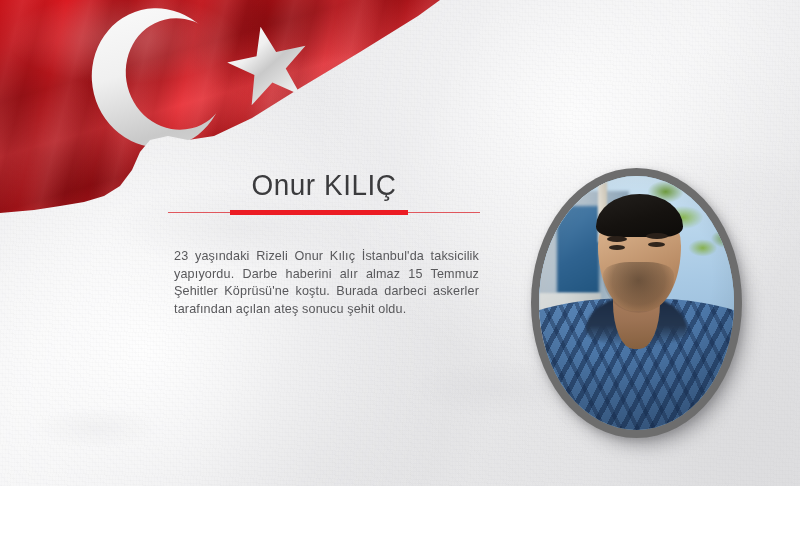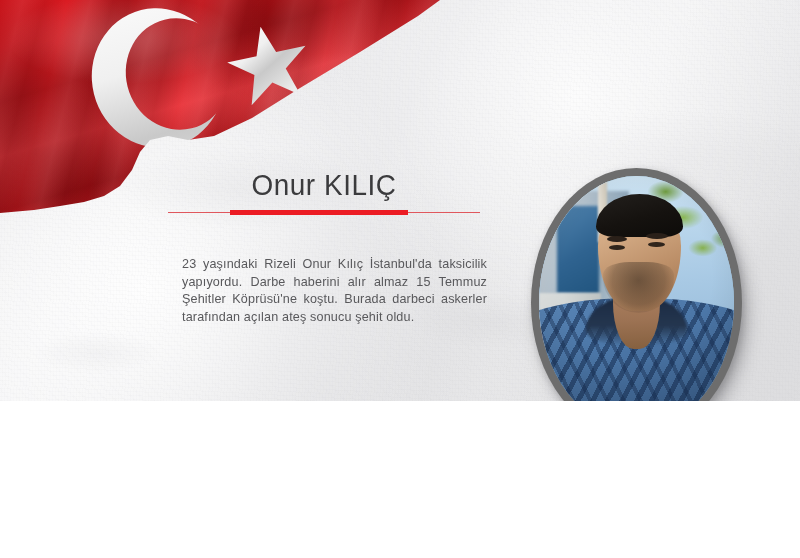--- a/index.html
+++ b/index.html
@@ -7,21 +7,21 @@
     padding: 0;
     background: #ffffff;
   }
   body {
     font-family: "Liberation Sans", sans-serif;
   }
 
   .memorial-page {
     position: relative;
     width: 800px;
-    height: 401px;
+    height: 486px;
     overflow: hidden;
     background: #e5e5e5;
   }
 
   
   .bg-texture {
     position: absolute;
     inset: 0;
     background-color: #eeeeee;
     background-image:
@@ -140,21 +140,21 @@
     height: 5px;
     background: #ec1c24;
   }
 
   
   .bio-text {
     position: absolute;
     left: 170px;
     top: 244px;
     width: 305px;
-    margin: 12px;
+    margin: 4px;
     font-family: "Liberation Sans", sans-serif;
     font-size: 12.6px;
     line-height: 17.6px;
     color: #58585b;
     text-align: justify;
     letter-spacing: 0.15px;
   }
 
   
   .portrait-frame {

